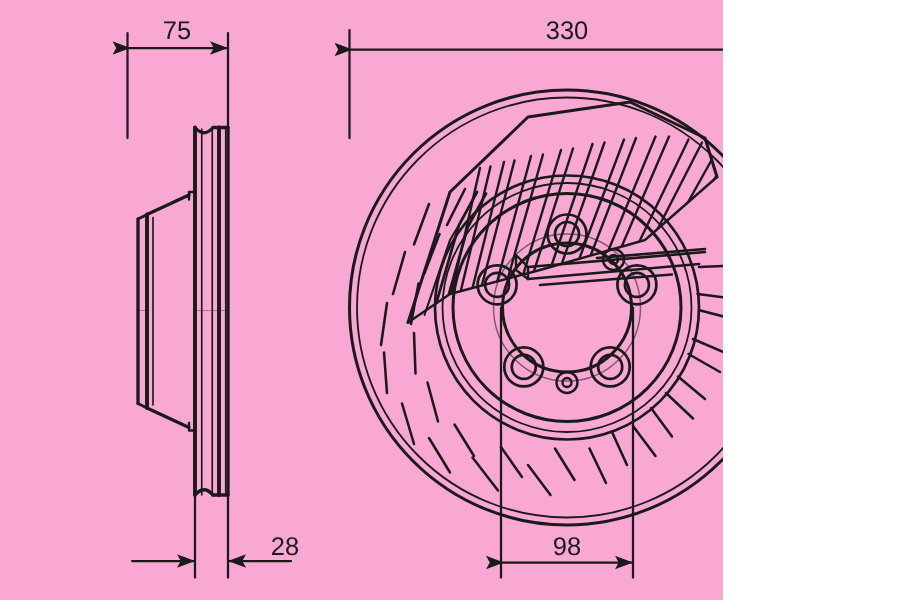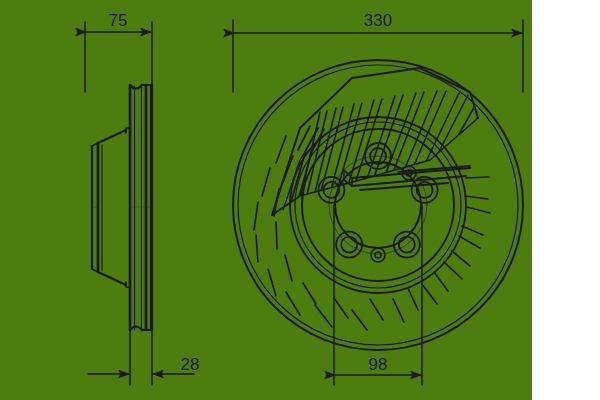--- a/index.html
+++ b/index.html
@@ -2,23 +2,23 @@
 <html><head>
 <meta charset="utf-8">
 <style>
   html, body {
     margin: 0;
     padding: 0;
     background: #ffffff;
   }
   #app {
     position: relative;
-    width: 532px;
+    width: 482px;
     height: 400px;
-    background: #4d7c0f;
+    background: #f9a8d4;
     font-family: "Liberation Sans", sans-serif;
     overflow: hidden;
   }
   #drawing {
     position: absolute;
     left: 0;
     top: 0;
     width: 600px;
     height: 400px;
   }

